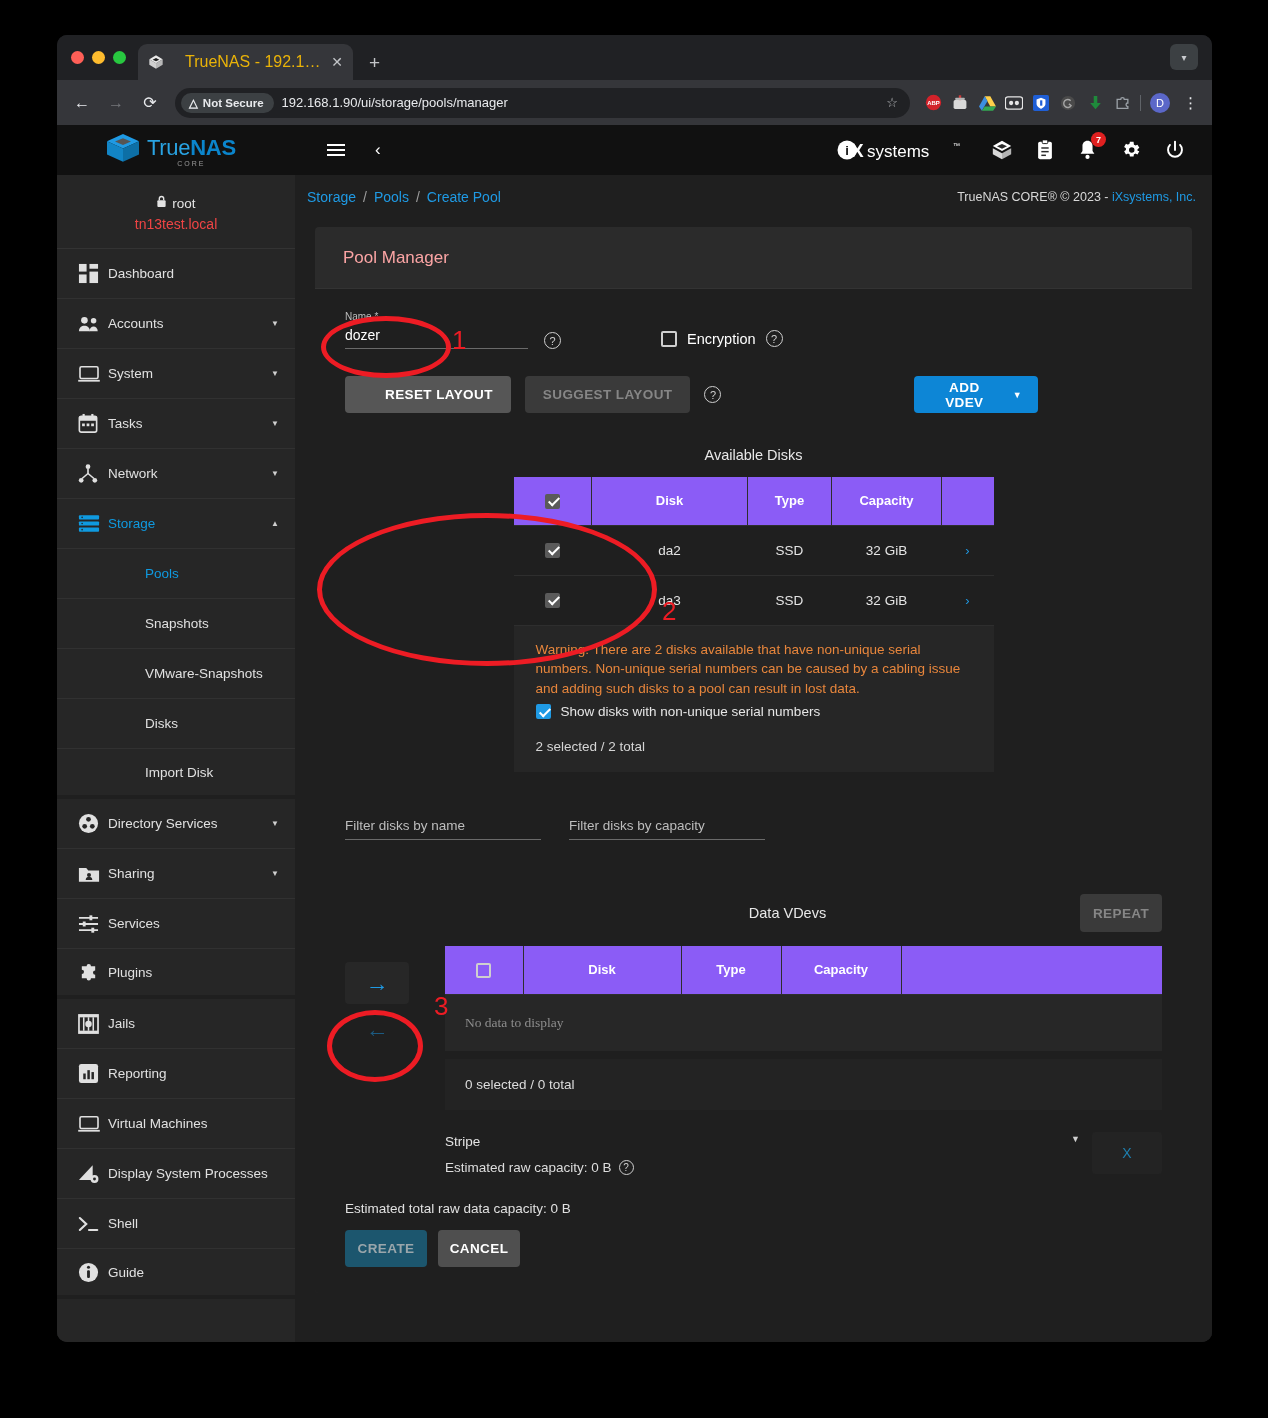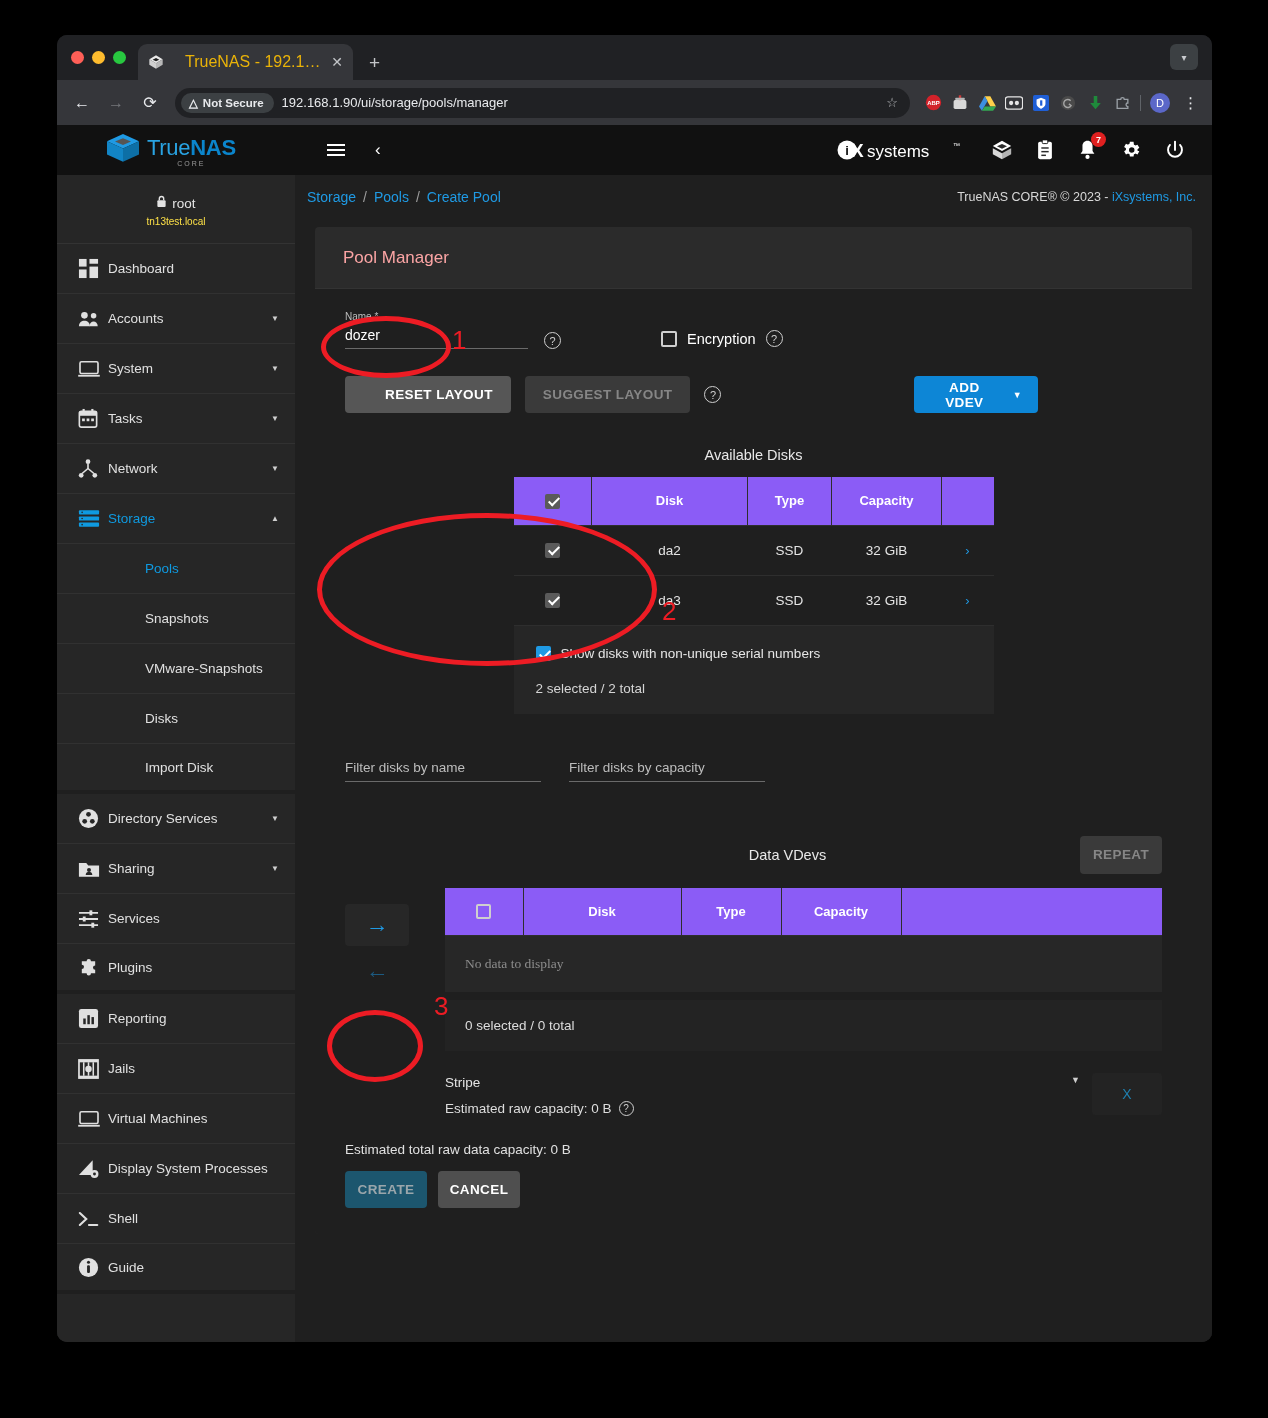--- a/index.html
+++ b/index.html
@@ -125,21 +125,21 @@
     font-weight: bold; padding: 0 3px;
   }
   .ticon { position: relative; cursor: pointer; display: flex; align-items: center; }
 
   .body-row { display: flex; flex: 1; min-height: 0; }
 
   
   .sidebar { width: 238px; background: #262626; flex: 0 0 238px; overflow: hidden; }
   .userblock { padding: 20px 0 16px; text-align: center; border-bottom: 1px solid #333; }
   .userrow { font-size: 13.5px; color: #e3e3e3; display: flex; align-items: center; justify-content: center; gap: 5px; }
-  .userhost { font-size: 10px; color: #fde047; margin-top: 5px; }
+  .userhost { font-size: 14px; color: #ef4444; margin-top: 5px; }
   .navitem {
     display: flex; align-items: center;
     height: 50px; padding: 0 16px 0 21px;
     border-bottom: 1px solid #313131;
     color: #e0e0e0; font-size: 13.5px; cursor: pointer;
   }
   .navitem .nicon { width: 30px; flex: 0 0 30px; display: flex; align-items: center; color: #e0e0e0; }
   .navitem .nlabel { flex: 1; }
   .navitem .ncaret { font-size: 8px; color: #cfcfcf; }
   .navitem.active .nlabel, .navitem.active .nicon { color: #0f9ae0; }
@@ -607,40 +607,40 @@
             <div class="navitem navgroup-end">
               <span class="nicon">
                 <svg width="21" height="21" viewBox="0 0 22 22">
                   <path d="M9 1.5 a2.3 2.3 0 0 1 4.6 0 H18 v4.3 a2.3 2.3 0 0 0 0 4.6 V14 h-4.4 a2.3 2.3 0 0 1-4.6 0 H4 V9.6 a2.3 2.3 0 0 0 0-4.6 V1.5 Z" fill="#e0e0e0" transform="translate(0,3)"></path>
                 </svg>
               </span>
               <span class="nlabel">Plugins</span>
             </div>
             <div class="navitem">
               <span class="nicon">
-                <svg width="21" height="21" viewBox="0 0 22 22">
-                  <rect x="1" y="1" width="20" height="20" rx="2.5" fill="#e0e0e0"></rect>
-                  <rect x="5.5" y="11" width="2.6" height="6" fill="#262626"></rect>
-                  <rect x="9.8" y="7.5" width="2.6" height="9.5" fill="#262626"></rect>
-                  <rect x="14.1" y="9.5" width="2.6" height="7.5" fill="#262626"></rect>
-                </svg>
-              </span>
-              <span class="nlabel">Reporting</span>
-            </div>
-            <div class="navitem">
-              <span class="nicon">
                 <svg width="21" height="20" viewBox="0 0 22 21">
                   <rect x="1" y="1" width="20" height="19" fill="none" stroke="#e0e0e0" stroke-width="1.8"></rect>
                   <rect x="1" y="1" width="20" height="2.5" fill="#e0e0e0"></rect>
                   <rect x="1" y="17.5" width="20" height="2.5" fill="#e0e0e0"></rect>
                   <path d="M6 3.5 V17.5 M11 3.5 V17.5 M16 3.5 V17.5" stroke="#e0e0e0" stroke-width="1.6"></path>
                   <circle cx="11" cy="10.5" r="3.4" fill="#e0e0e0"></circle>
                 </svg>
               </span>
               <span class="nlabel">Jails</span>
+            </div>
+            <div class="navitem">
+              <span class="nicon">
+                <svg width="21" height="21" viewBox="0 0 22 22">
+                  <rect x="1" y="1" width="20" height="20" rx="2.5" fill="#e0e0e0"></rect>
+                  <rect x="5.5" y="11" width="2.6" height="6" fill="#262626"></rect>
+                  <rect x="9.8" y="7.5" width="2.6" height="9.5" fill="#262626"></rect>
+                  <rect x="14.1" y="9.5" width="2.6" height="7.5" fill="#262626"></rect>
+                </svg>
+              </span>
+              <span class="nlabel">Reporting</span>
             </div>
             <div class="navitem">
               <span class="nicon">
                 <svg width="22" height="18" viewBox="0 0 24 20">
                   <rect x="2" y="2" width="20" height="13" rx="1.6" fill="none" stroke="#e0e0e0" stroke-width="1.8"></rect>
                   <rect x="0" y="16.5" width="24" height="2" fill="#e0e0e0"></rect>
                 </svg>
               </span>
               <span class="nlabel">Virtual Machines</span>
             </div>
@@ -742,20 +742,21 @@
                       <td><span class="cbox-sm checked-grey"></span></td>
                       <td>da3</td>
                       <td>SSD</td>
                       <td>32 GiB</td>
                       <td><span class="row-chev">›</span></td>
                     </tr>
                   </tbody>
               </table>
 
               <div class="warnbox">
+                <div class="warntext">Warning: There are 2 disks available that have non-unique serial numbers. Non-unique serial numbers can be caused by a cabling issue and adding such disks to a pool can result in lost data.</div>
                 <div class="showdisks">
                   <span class="cbox checked-blue" style="width:15px;height:15px;flex:0 0 15px"></span>
                   <span class="showdisks-label">Show disks with non-unique serial numbers</span>
                 </div>
                 <div class="selcount">2 selected / 2 total</div>
               </div>
             </div>
 
             <div class="filters">
               <div class="filter-field">

